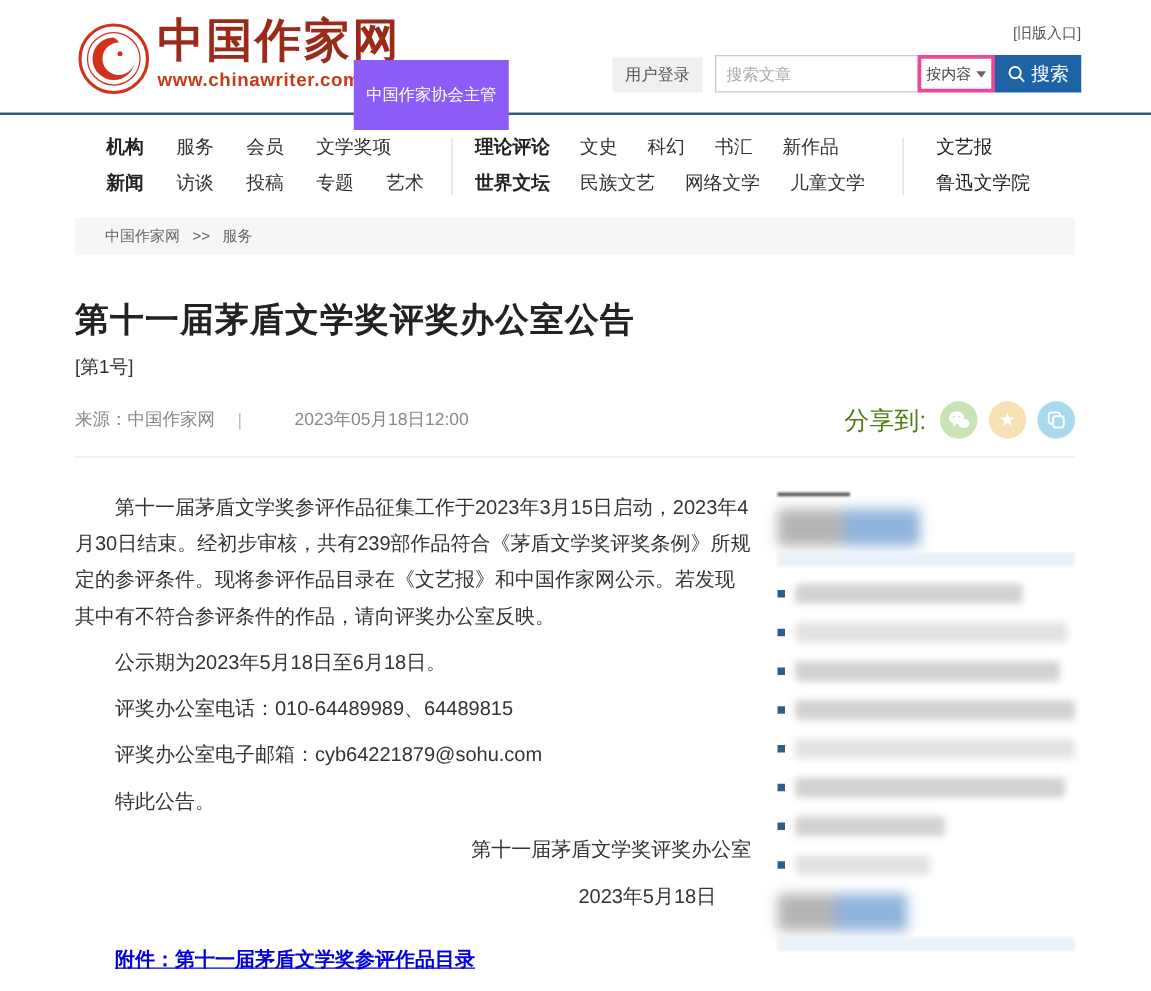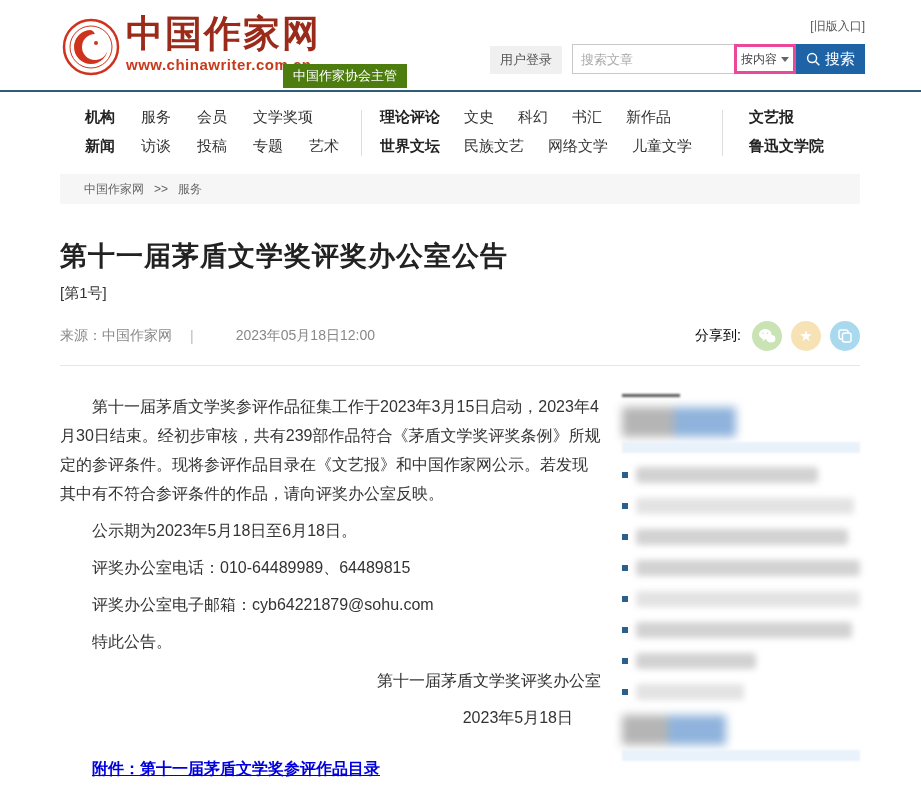--- a/index.html
+++ b/index.html
@@ -7,22 +7,22 @@
     font-family:"Liberation Sans","DejaVu Sans",sans-serif; }
 
   
   .top-header { position:relative; height:92px; border-bottom:2px solid #2e5d78; }
   .logo-wrap { position:absolute; left:62px; top:14px; display:flex; align-items:flex-start; }
   .emblem { width:58px; height:58px; margin-top:4px; }
   .logo-text { margin-left:6px; }
   .site-name { font-family:"Liberation Serif","DejaVu Serif",serif; font-weight:bold;
     font-size:37px; color:#9a2a1a; letter-spacing:2px; line-height:40px; }
   .site-url { font-size:15px; font-weight:bold; color:#c73a1b; margin-top:2px; letter-spacing:.5px; }
-  .badge { position:absolute; left:283px; top:64px; background:#4d7c0f; color:#fff;
-    font-size:13px; padding:4px 10px; line-height:16px; }
+  .badge { position:absolute; left:283px; top:48px; background:#8b5cf6; color:#fff;
+    font-size:13px; padding:20px 10px; line-height:16px; }
   .old-version { position:absolute; right:56px; top:18px; font-size:12px; color:#555; text-decoration:none; }
   .search-row { position:absolute; right:56px; top:44px; display:flex; align-items:flex-end; }
   .login-box { background:#f0f0f0; color:#555; font-size:13px; padding:6px 10px; height:28px;
     line-height:16px; margin-right:10px; cursor:pointer; }
   .search-input { width:162px; height:30px; border:1px solid #c9c9c9; border-right:none;
     padding:0 8px; font-size:13px; color:#333; outline:none; }
   .search-input::placeholder { color:#aaa; }
   .search-select { width:62px; height:30px; border:3px solid #ec4899; background:#fff;
     font-size:12px; color:#444; display:flex; align-items:center; justify-content:center;
     gap:4px; cursor:pointer; }
@@ -32,41 +32,41 @@
     font-size:15px; display:flex; align-items:center; gap:4px; cursor:pointer; }
 
   
   .nav-bar { display:flex; padding:16px 0 14px 85px; }
   .nav-group { display:flex; flex-direction:column; gap:10px; }
   .nav-row { display:flex; }
   .nav-row a { font-size:15px; color:#333; text-decoration:none; white-space:nowrap; }
   .g1 .nav-row { gap:26px; }
   .g2 .nav-row { gap:24px; }
   .g1 .nav-row a:first-child, .g2 .nav-row a:first-child { font-weight:bold; color:#222; }
-  .g3 .nav-row a { font-weight:bold; color:#222; }
+  .g3 .nav-row a { font-weight:normal; color:#222; }
   .nav-div { width:1px; background:#ddd; margin:2px 18px 0 18px; }
   .g2 { margin-left:0;font-family:Liberation Serif, serif; }
   .nav-div.d1 { margin-left:22px; }
   .nav-div.d2 { margin-left:30px; margin-right:26px; }
 
   
   .breadcrumb { margin:4px 60px 0 60px; width:800px; height:30px; background:#f6f6f6;
     display:flex; align-items:center; padding-left:24px; font-size:12px; color:#666; gap:10px; }
   .breadcrumb a { color:#666; text-decoration:none; }
 
   
   .article-head { margin:34px 60px 0 60px; width:800px; }
   .article-title { font-size:27px; font-weight:bold; color:#222; letter-spacing:1px; }
   .issue-no { font-size:15px; color:#333; margin-top:10px; }
   .meta-row { display:flex; justify-content:space-between; align-items:center; margin-top:18px; }
   .meta-left { font-size:14px; color:#888; display:flex; align-items:center; }
   .meta-sep { margin:0 16px 0 18px; color:#bbb; }
   .meta-date { margin-left:26px; }
   .share-box { display:flex; align-items:center; gap:9px; }
-  .share-label { font-size:14px; color:#000000; margin-right:2px; }
+  .share-label { font-size:20px; color:#4d7c0f; margin-right:2px; }
   .share-circle { width:30px; height:30px; border-radius:50%; display:flex; align-items:center;
     justify-content:center; cursor:pointer; }
   .meta-divider { border-bottom:1px solid #e6e6e6; margin-top:14px; }
 
   
   .content { display:flex; margin:26px 60px 0 60px; width:800px; }
   .article-body { width:541px; }
   .article-body p { font-size:16px; color:#333; line-height:29px; text-indent:2em; margin-bottom:8px; }
   .article-body p.p-sign { text-align:right; text-indent:0; margin-top:10px;font-family:Liberation Serif, serif; }
   .article-body p.p-date { text-align:right; text-indent:0; padding-right:28px; margin-top:8px; }

